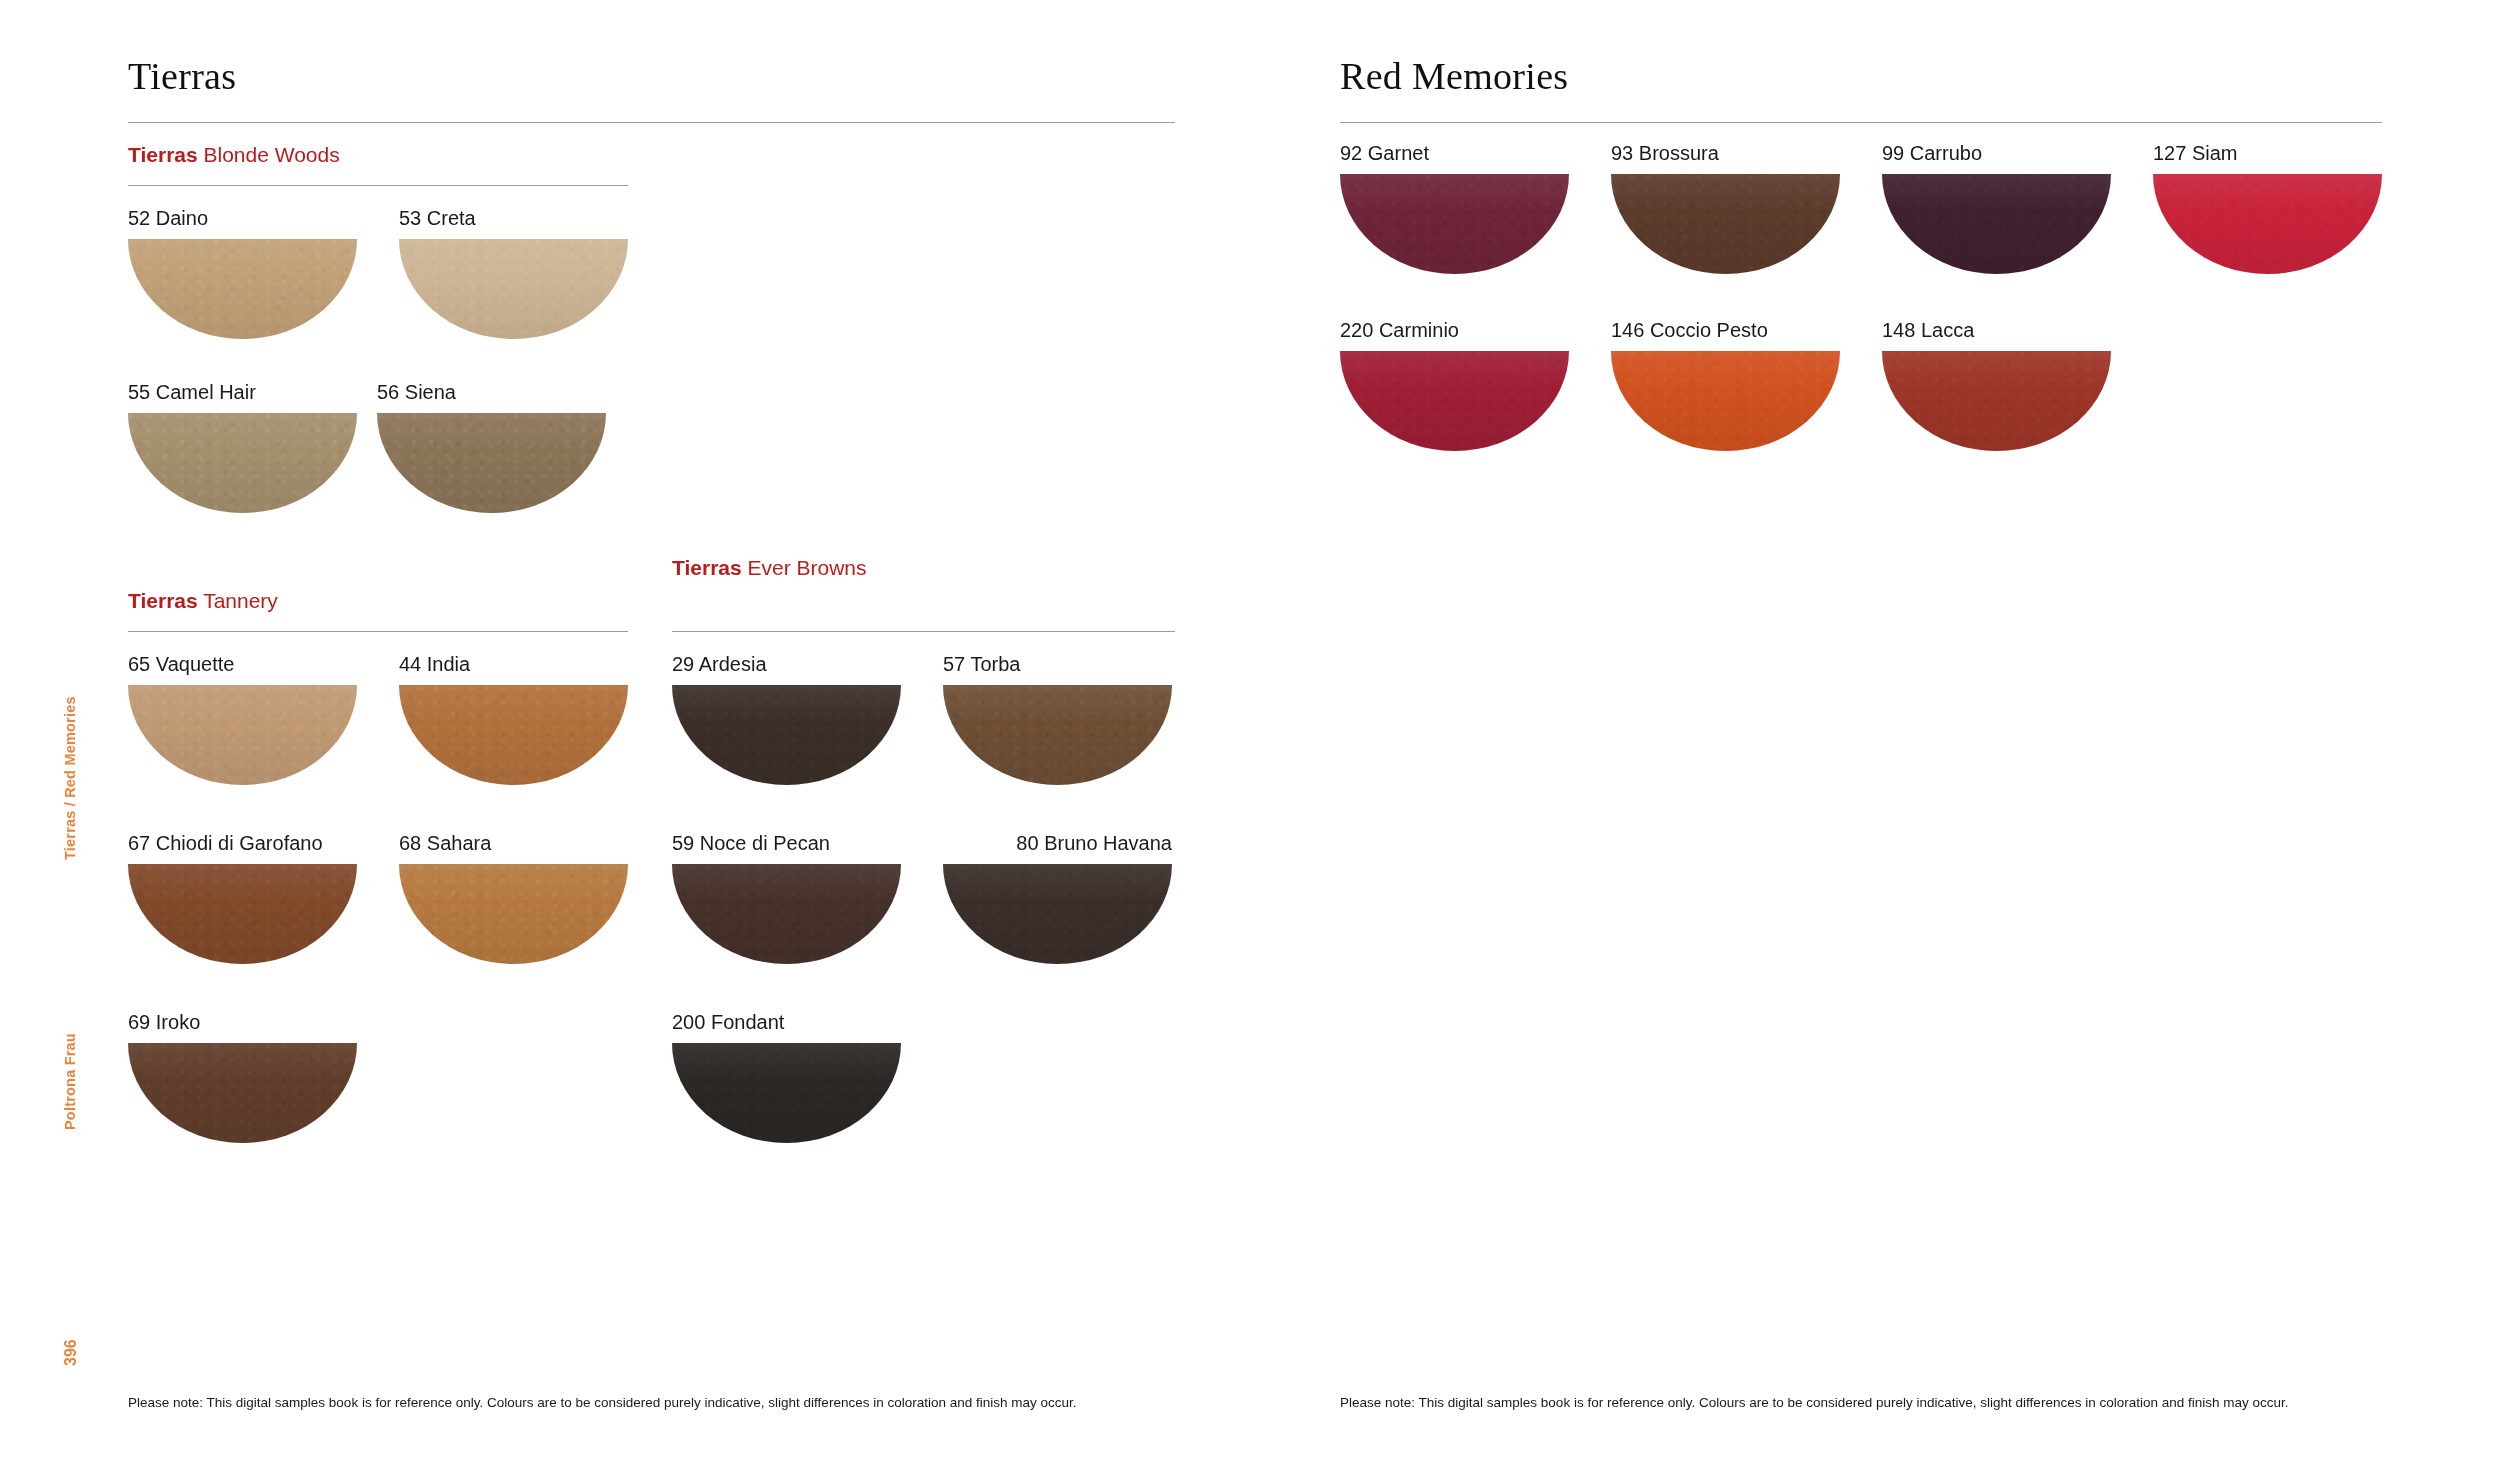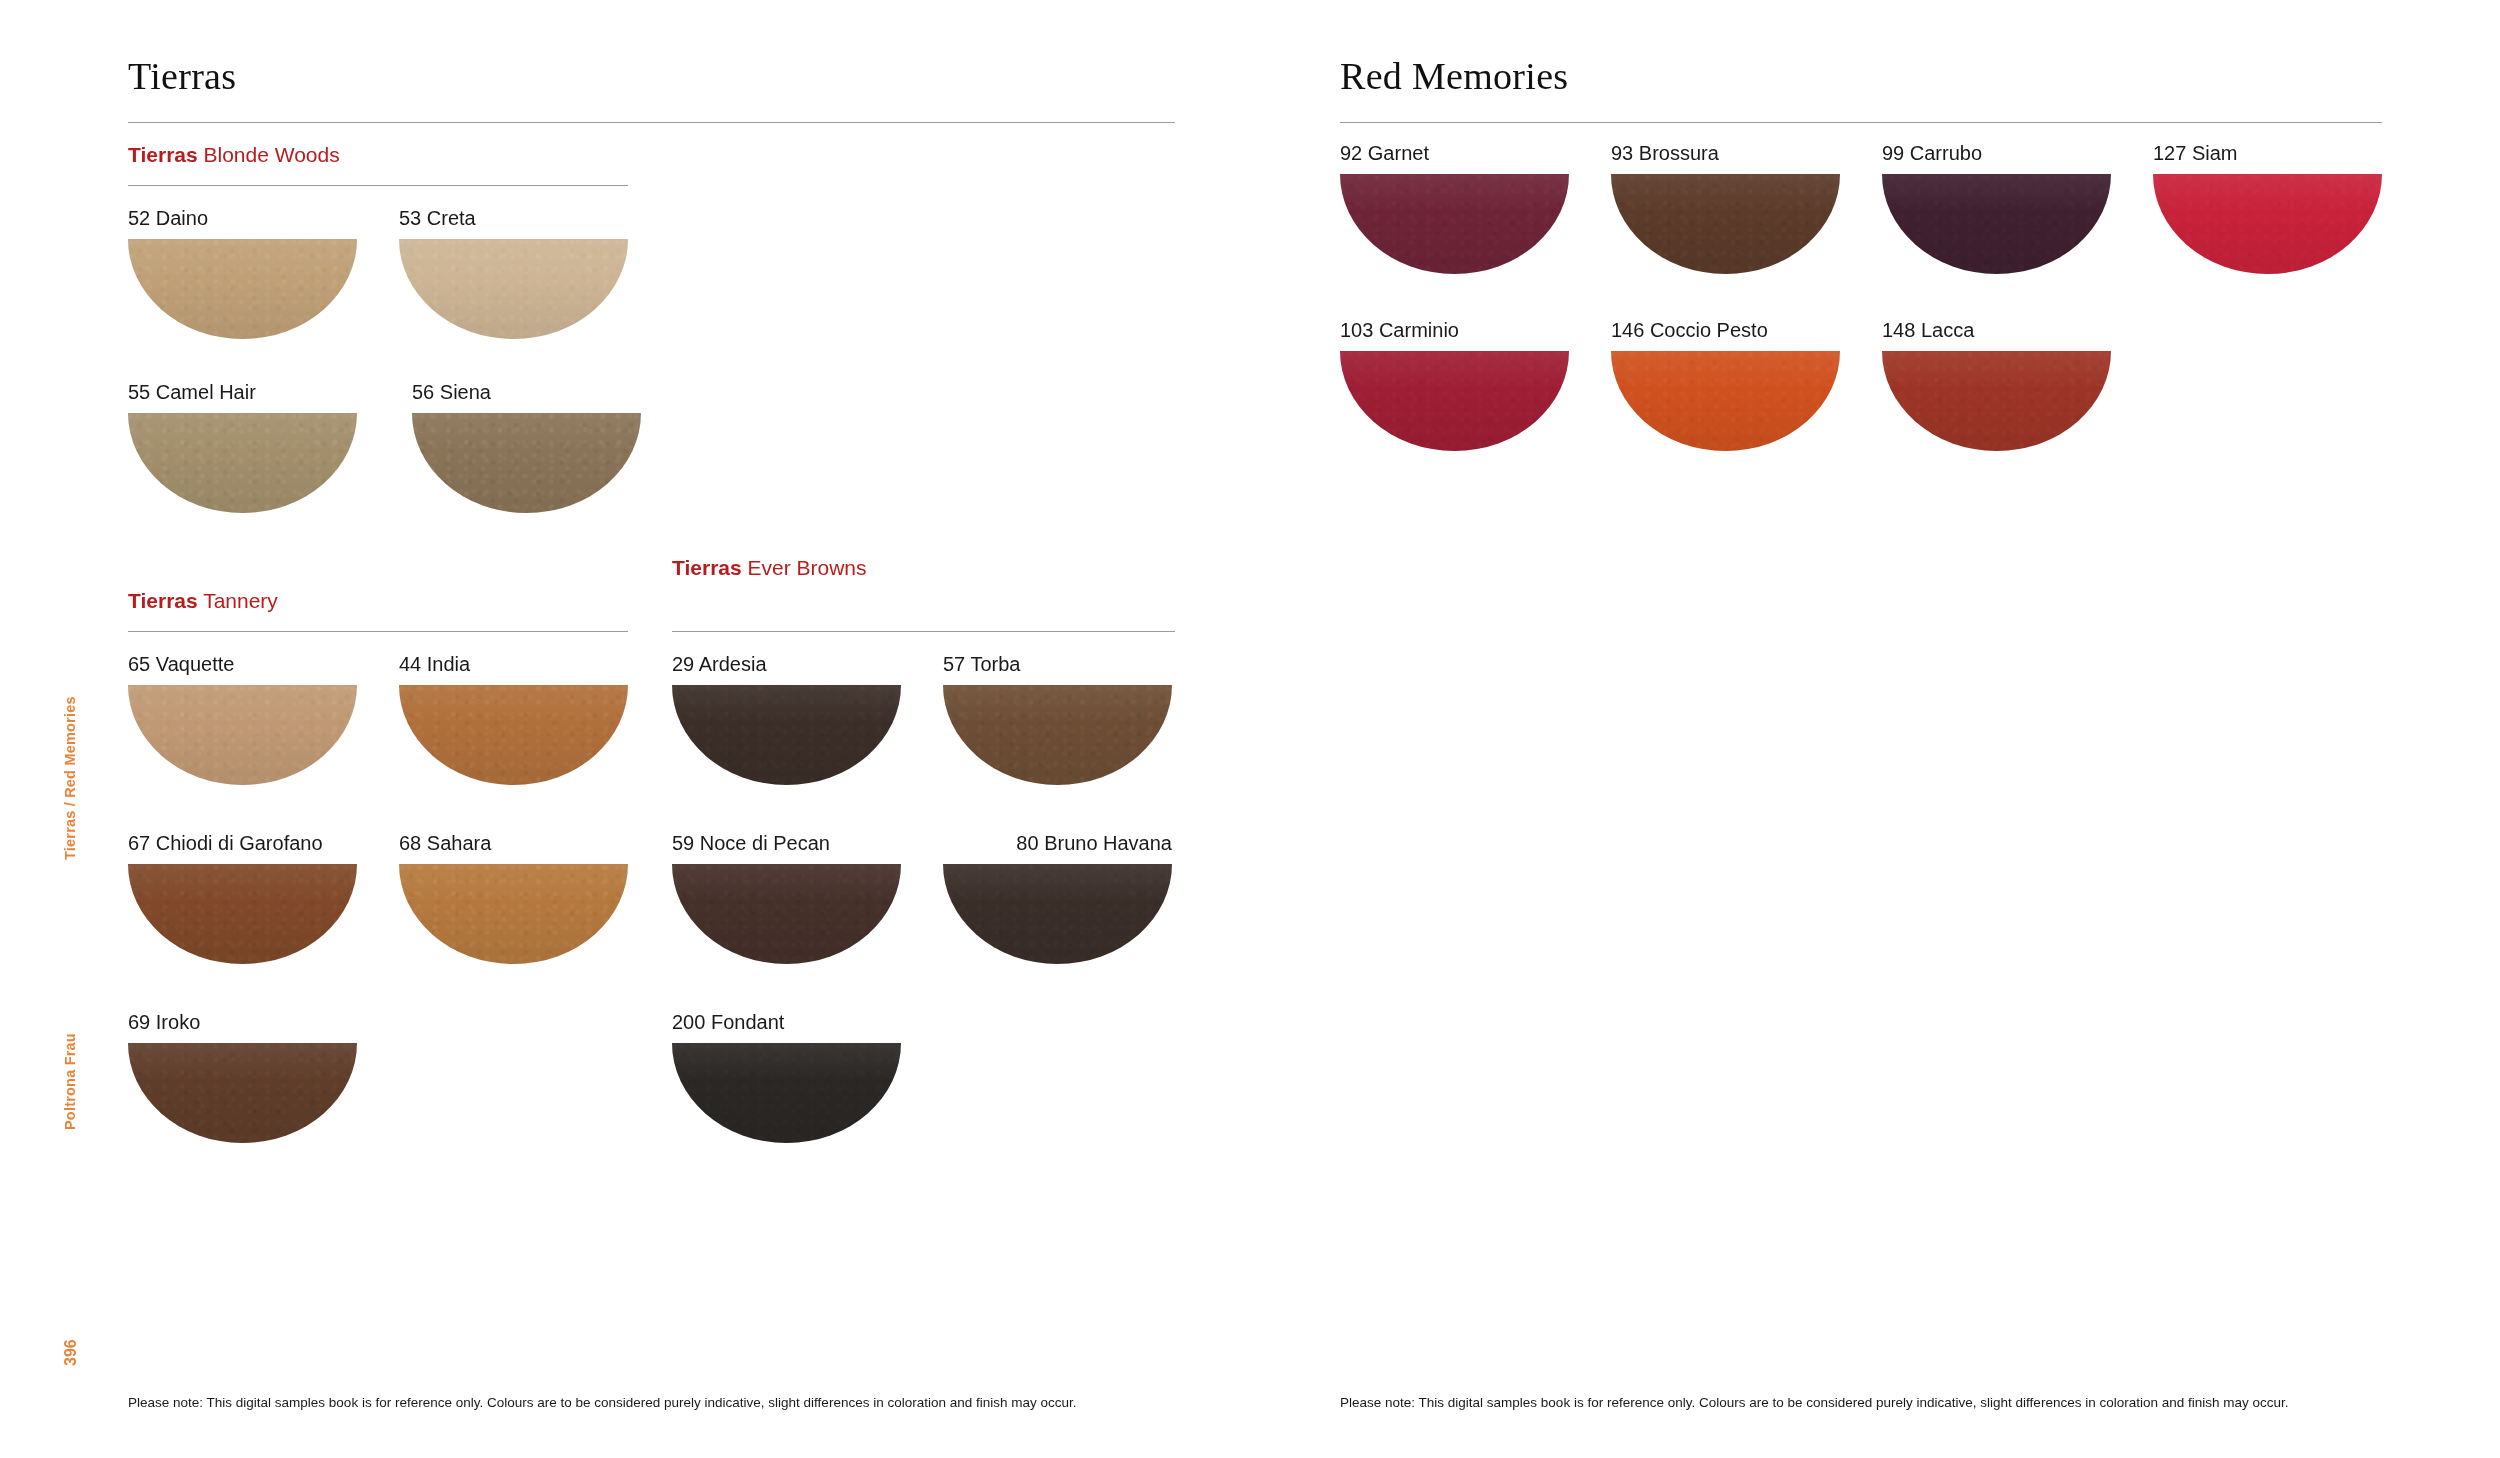--- a/index.html
+++ b/index.html
@@ -134,21 +134,21 @@
       <div class="sw-chip" style="height:100px;background:#c0a077;"></div>
     </div>
     <div class="sw-cell" style="left:399px;top:208px;width:229px;">
       <div class="sw-label">53 Creta</div>
       <div class="sw-chip" style="height:100px;background:#cdb595;"></div>
     </div>
     <div class="sw-cell" style="left:128px;top:382px;width:229px;">
       <div class="sw-label">55 Camel Hair</div>
       <div class="sw-chip" style="height:100px;background:#a38f6c;"></div>
     </div>
-    <div class="sw-cell" style="left:412px;top:382px;width:229px;">
+    <div class="sw-cell" style="left:377px;top:382px;width:229px;">
       <div class="sw-label">56 Siena</div>
       <div class="sw-chip" style="height:100px;background:#8a7458;"></div>
     </div>
 
     <div class="sub-head" style="left:128px;top:589px;">
       <b>Tierras</b>
       <span>Tannery</span>
     </div>
     <div class="sub-rule" style="left:128px;top:631px;width:500px;"></div>
 
@@ -227,21 +227,21 @@
     <div class="sw-cell" style="left:632px;top:143px;width:229px;">
       <div class="sw-label">99 Carrubo</div>
       <div class="sw-chip" style="height:100px;background:#3f2030;"></div>
     </div>
     <div class="sw-cell" style="left:903px;top:143px;width:229px;">
       <div class="sw-label">127 Siam</div>
       <div class="sw-chip" style="height:100px;background:#c8223a;"></div>
     </div>
 
     <div class="sw-cell" style="left:90px;top:320px;width:229px;">
-      <div class="sw-label">103 Carminio</div>
+      <div class="sw-label">220 Carminio</div>
       <div class="sw-chip" style="height:100px;background:#9e1e35;"></div>
     </div>
     <div class="sw-cell" style="left:361px;top:320px;width:229px;">
       <div class="sw-label">146 Coccio Pesto</div>
       <div class="sw-chip" style="height:100px;background:#d0511f;"></div>
     </div>
     <div class="sw-cell" style="left:632px;top:320px;width:229px;">
       <div class="sw-label">148 Lacca</div>
       <div class="sw-chip" style="height:100px;background:#9c3527;"></div>
     </div>

